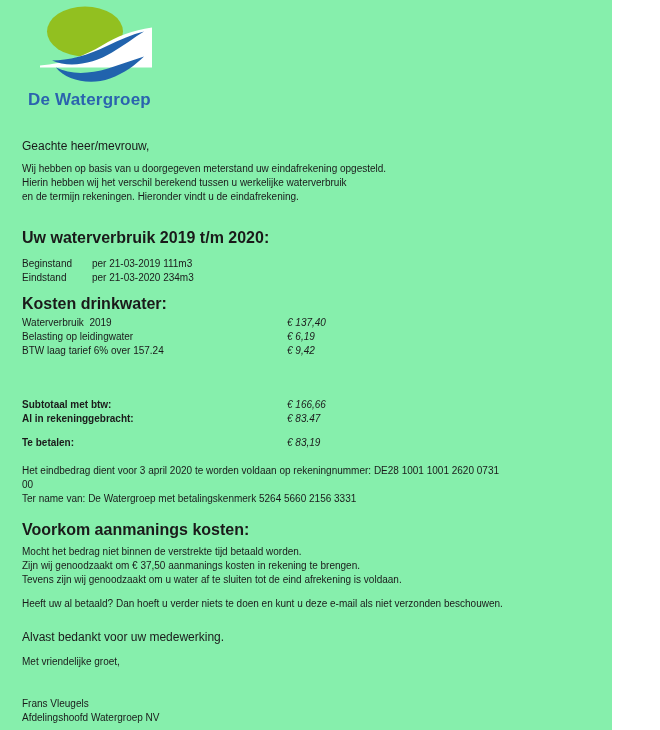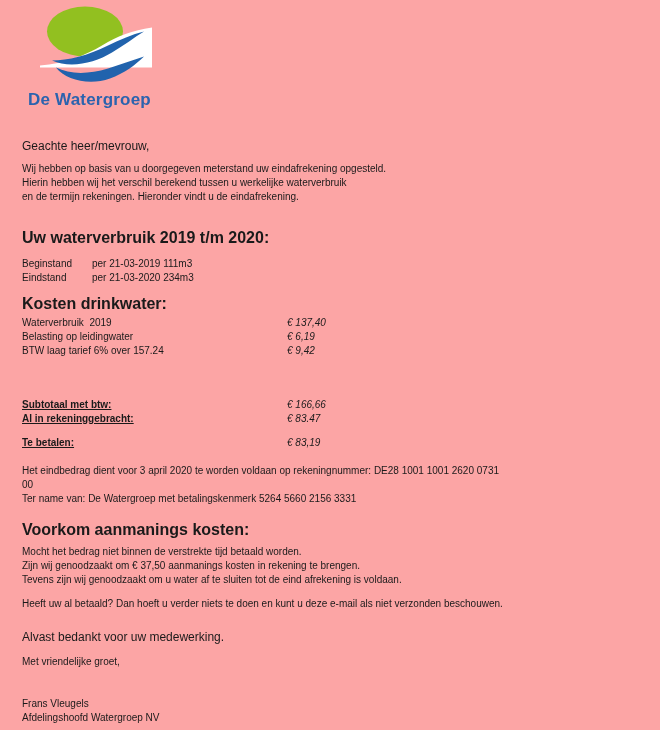--- a/index.html
+++ b/index.html
@@ -1,41 +1,41 @@
 <!DOCTYPE html>
 <html><head>
 <meta charset="utf-8">
 <style>
   * { margin: 0; padding: 0; box-sizing: border-box; }
   html, body { background: #ffffff; }
   .page {
     position: relative;
-    width: 660px;
+    width: 612px;
     height: 730px;
-    background: #fca5a5;
+    background: #86efac;
     overflow: hidden;
     font-family: "Liberation Sans", "DejaVu Sans", sans-serif;
     color: #1a1a1a;
   }
   .abs { position: absolute; left: 22px; white-space: nowrap; }
   .body-text { font-size: 10px; line-height: 14px; }
   .small-text { font-size: 12px; line-height: 12px; }
   .heading { font-size: 16px; font-weight: bold; }
   .line { white-space: nowrap; line-height: 14px; }
   .wordmark {
     position: absolute; left: 28px; top: 90px;
     font-size: 17px; font-weight: bold; color: #2B63AE;
     letter-spacing: 0.2px; white-space: nowrap;
   }
   .logo-svg { position: absolute; left: 40px; top: 4px; width: 112px; height: 85px; }
   .row { position: relative; width: 620px; line-height: 14px; white-space: nowrap; }
   .row .label-col { display: inline-block; width: 70px; white-space: pre; }
   .row .label-pre { white-space: pre; }
   .row .amount { position: absolute; left: 265px; top: 0; font-weight: normal; white-space: nowrap; font-style: italic; }
-  .bold { font-weight: bold; text-decoration: underline; }
+  .bold { font-weight: bold; }
 </style>
 </head>
 <body>
 
 <div class="page">
 
   <svg class="logo-svg" viewBox="0 0 112 82" aria-hidden="true">
     <ellipse cx="45" cy="26" rx="38" ry="25" fill="#92C020"></ellipse>
     <path fill="#ffffff" d="M0,60 C25,58 45,50 62,40 C78,30 92,25 112,22 L112,62 L0,62 Z"></path>
     <path d="M12,55 C30,63 54,58 72,47 C84,40 94,32 104,26 C92,29 80,34 68,40 C48,50 28,55 12,55 Z" fill="#2163AD"></path>

